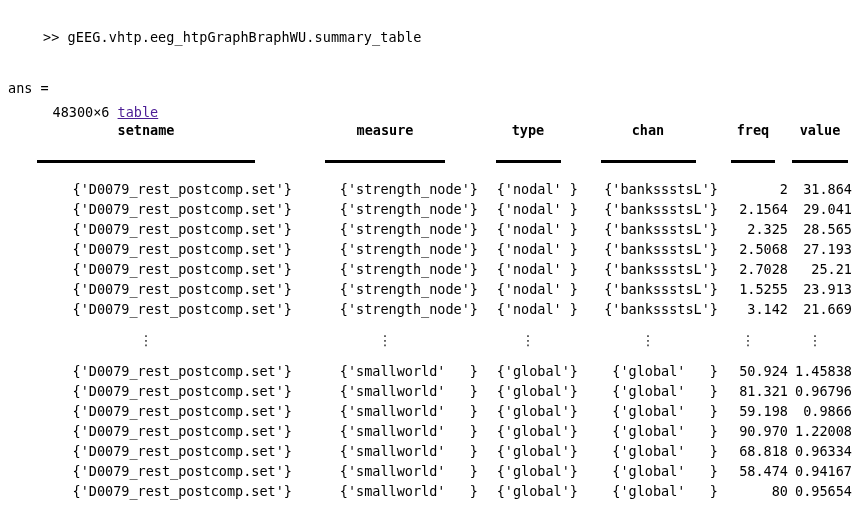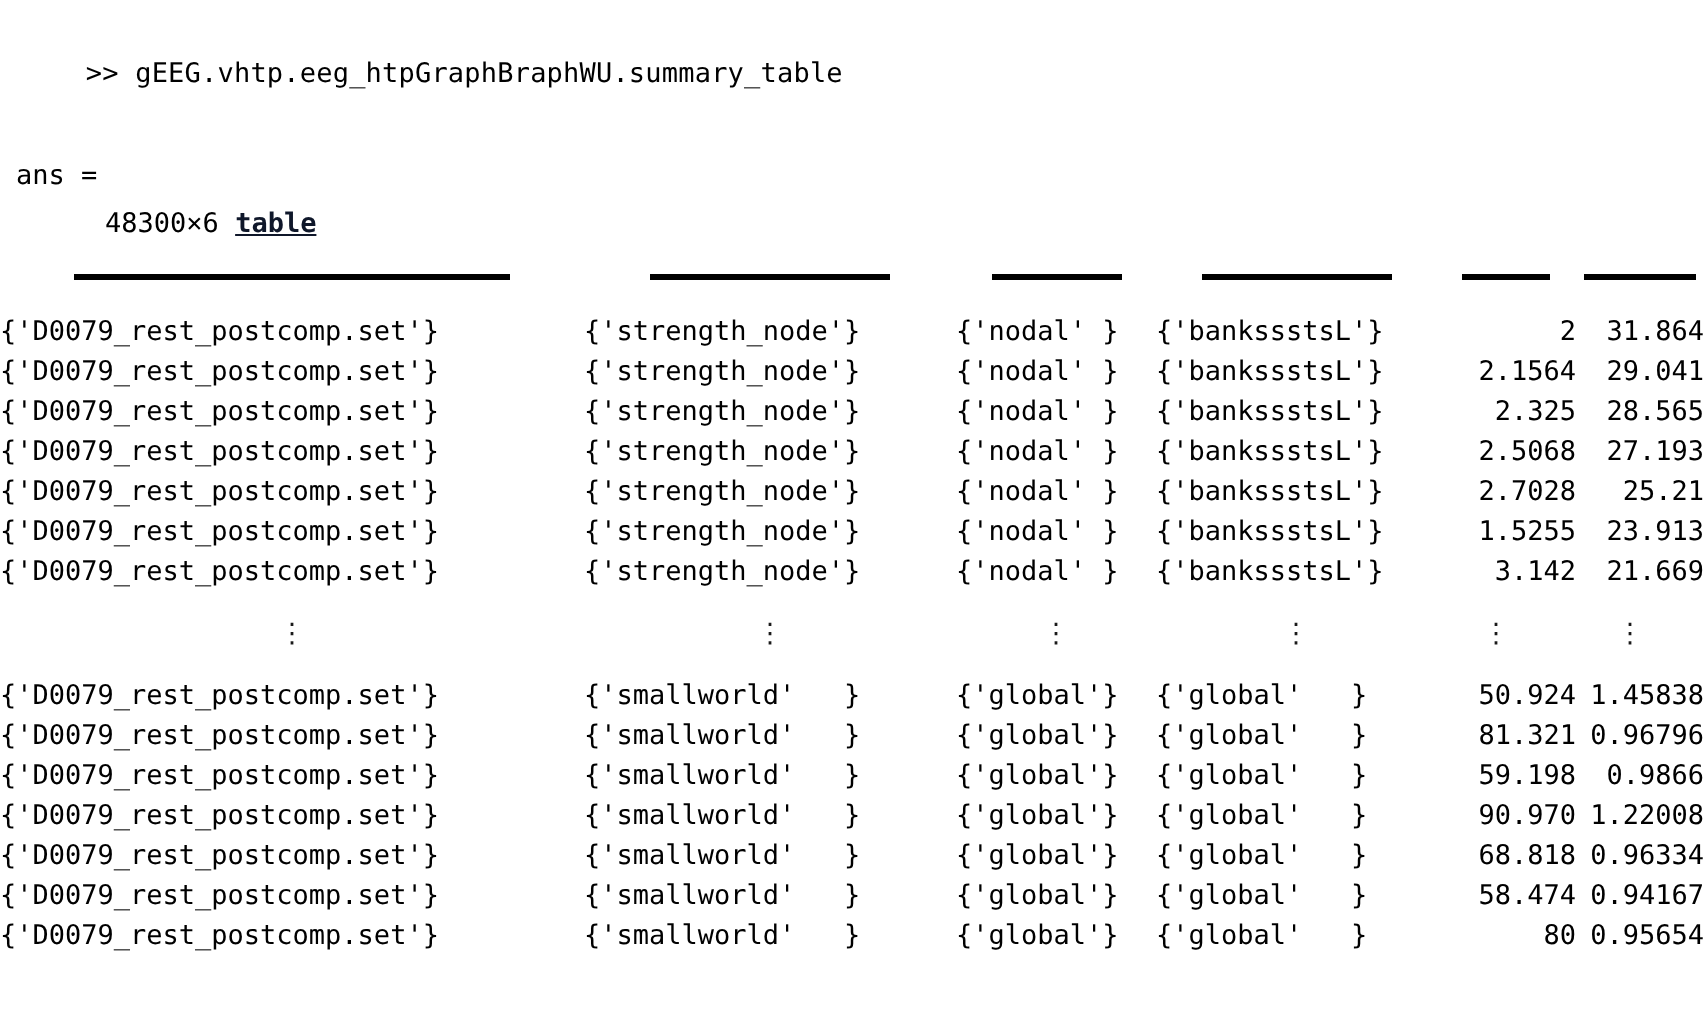--- a/index.html
+++ b/index.html
@@ -37,24 +37,24 @@
     white-space: pre;
     margin-top: 33px;
   }
   .size-line {
     position: absolute;
     left: 20px;
     top: 82px;
     white-space: pre;
   }
   .link {
-    color: #0f172a;
+    color: #4c1d95;
     text-decoration: underline;
     cursor: pointer;
-    font-weight: bold;
+    font-weight: normal;
   }
 
   
   .tbl {
     position: absolute;
     left: 0;
     top: 118px;
     width: 852px;
     border-collapse: collapse;
     table-layout: fixed;
@@ -86,21 +86,21 @@
   .rule.c-setname { width: 218px; }
   .rule.c-measure { width: 120px; }
   .rule.c-type    { width: 65px; }
   .rule.c-chan    { width: 95px; }
   .rule.c-freq    { width: 44px; }
   .rule.c-value   { width: 56px; }
 
   .spacer-row td { height: 16px; }
 
   .data-row td { height: 20px; }
-  .cell-text { text-align: left; }
+  .cell-text { text-align: right; }
   .cell-num  { text-align: right; padding-right: 10px; }
 
   
   .col-setname { width: 292px; }
   .col-measure { width: 186px; }
   .col-type    { width: 100px; }
   .col-chan    { width: 140px; }
   .col-freq    { width: 70px; }
   .col-value   { width: 64px; }
 
@@ -135,20 +135,28 @@
   <table class="tbl">
     <colgroup>
       <col class="col-setname">
       <col class="col-measure">
       <col class="col-type">
       <col class="col-chan">
       <col class="col-freq">
       <col class="col-value">
     </colgroup>
     <thead>
+      <tr class="hdr-row">
+        <th>setname</th>
+        <th>measure</th>
+        <th>type</th>
+        <th>chan</th>
+        <th>freq</th>
+        <th>value</th>
+      </tr>
       <tr class="rule-row">
         <td><div class="rule c-setname"></div></td>
         <td><div class="rule c-measure"></div></td>
         <td><div class="rule c-type"></div></td>
         <td><div class="rule c-chan"></div></td>
         <td><div class="rule c-freq"></div></td>
         <td><div class="rule c-value"></div></td>
       </tr>
       <tr class="spacer-row">
         <td colspan="6"></td>

